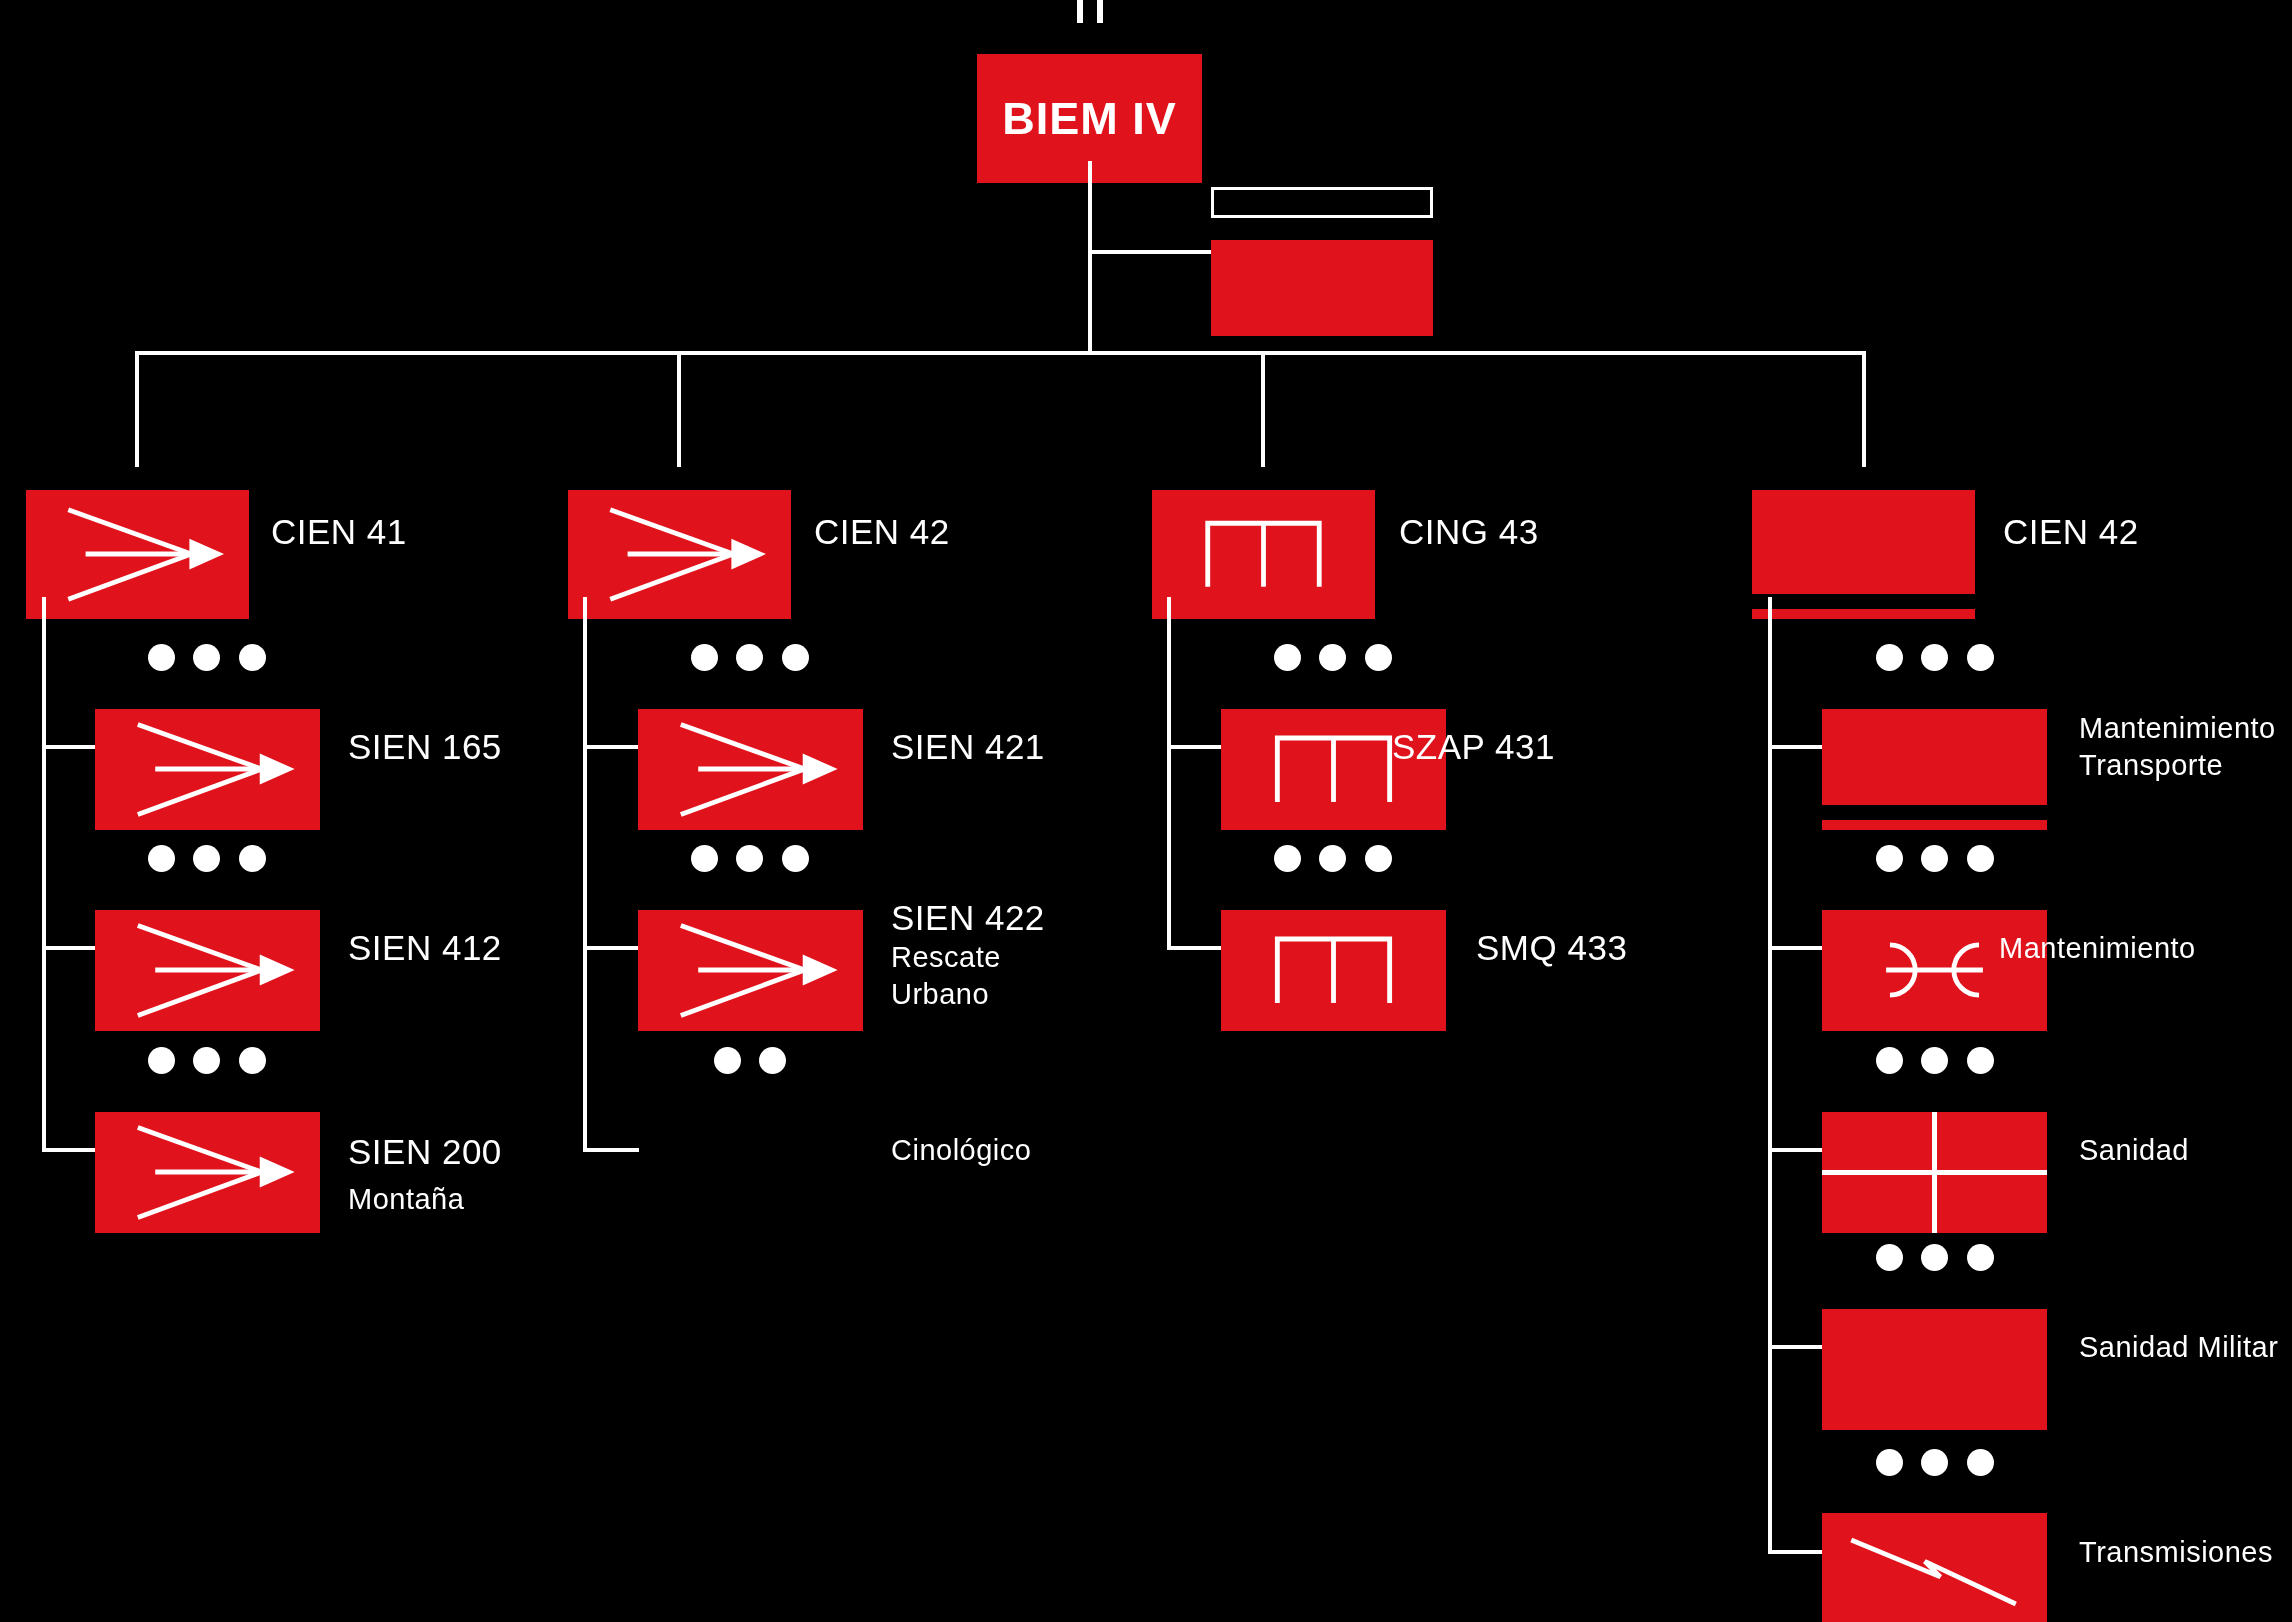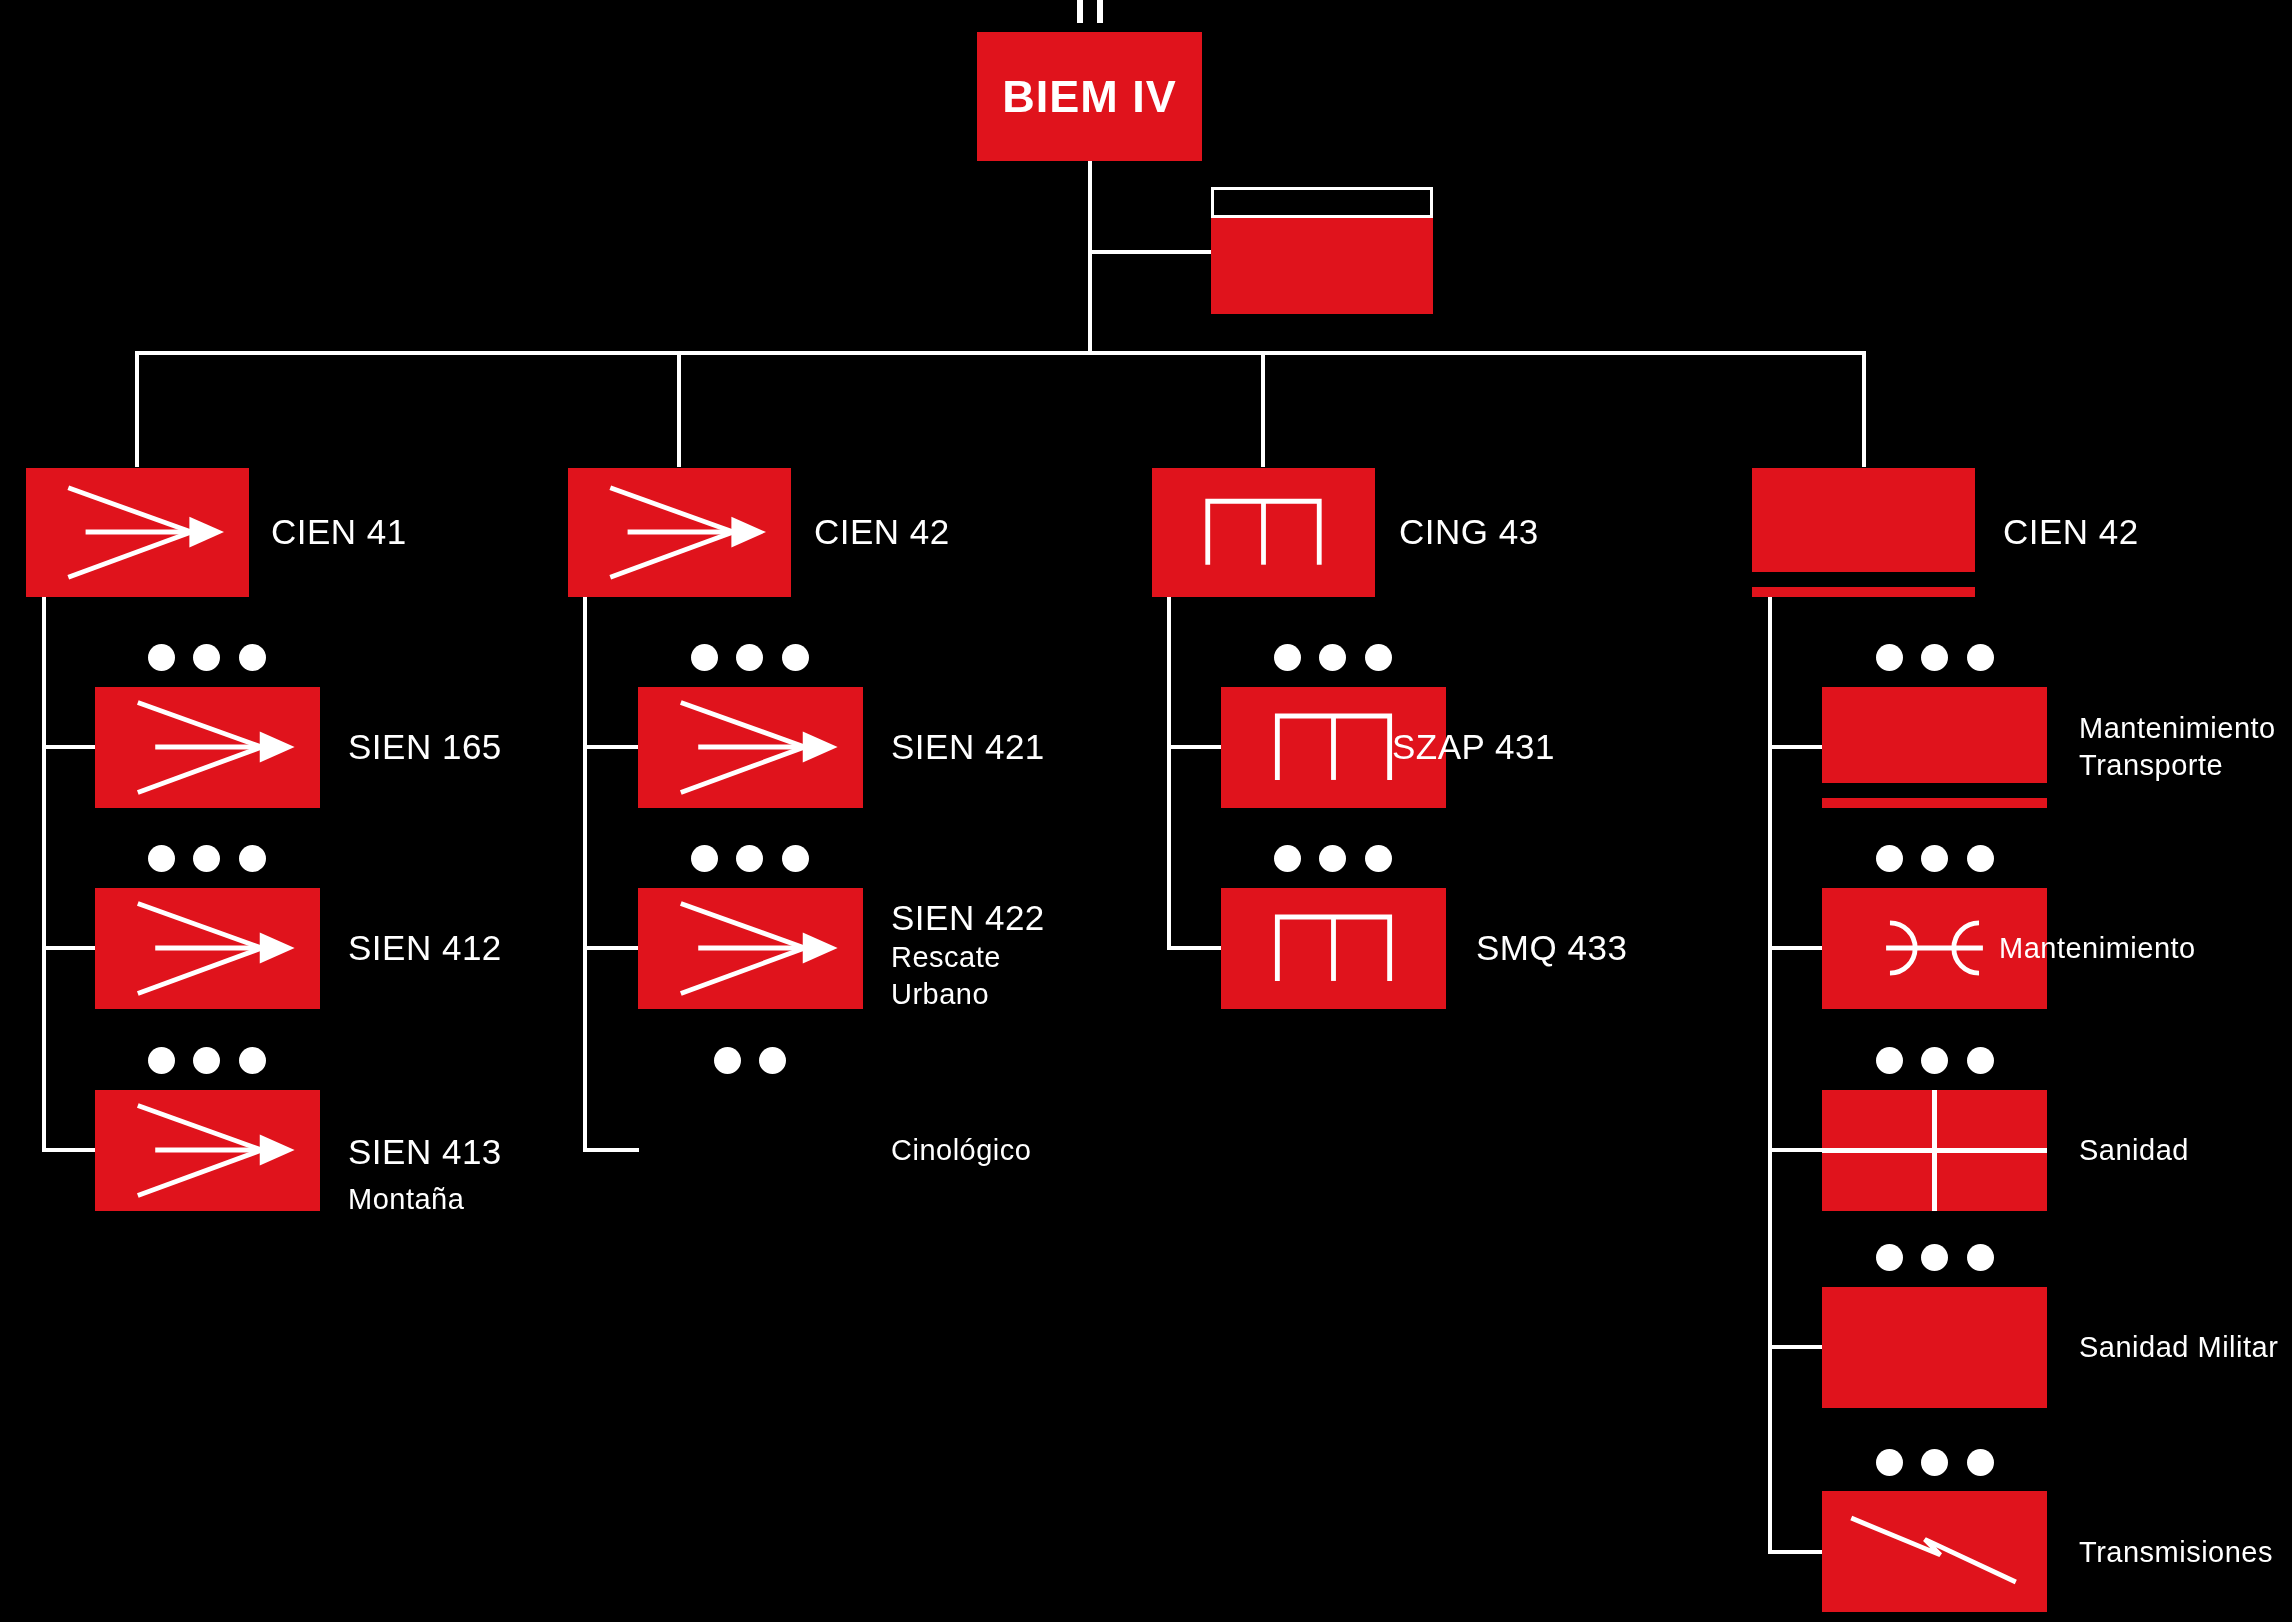--- a/index.html
+++ b/index.html
@@ -10,20 +10,21 @@
   }
   .canvas {
     position: relative;
     width: 2292px; height: 1622px;
     background: var(--bg, #000);
     overflow: hidden;
   }
   .box {
     position: absolute;
     background: var(--red, #e0131c);
+    margin-top: 22px;
   }
   .hline { position: absolute; height: 3.9px; background: var(--line, #fff); }
   .vline { position: absolute; width: 3.9px;  background: var(--line, #fff); }
   .echelon-mark { width: 5.8px; }
   .root-box {
     display: flex; align-items: center; justify-content: center;
   }
   .root-label {
     color: var(--text, #fff);
     font-size: 45px; font-weight: bold; letter-spacing: 1px;
@@ -143,21 +144,21 @@
   <div class="dots" style="left:148px;top:1047px">
       <span class="dot"></span>
       <span class="dot"></span>
       <span class="dot"></span>
     </div>
   <div class="box" style="left:95px;top:1090px;width:225px;height:121px">
     <svg class="sym" viewBox="0 0 232 125">
         <use href="#sym-eng"></use>
       </svg>
   </div>
-  <div class="lbl" style="left:348px;top:1152px">SIEN 413</div>
+  <div class="lbl" style="left:348px;top:1152px">SIEN 200</div>
   <div class="lbl lbl-sm" style="left:348px;top:1199px">Montaña</div>
 
   <div class="box" style="left:568px;top:468px;width:223px;height:129px">
     <svg class="sym" viewBox="0 0 232 125">
         <use href="#sym-eng"></use>
       </svg>
   </div>
   <div class="lbl" style="left:814px;top:532px">CIEN 42</div>
 
   <div class="vline" style="left:583px;top:597px;height:555px"></div>

